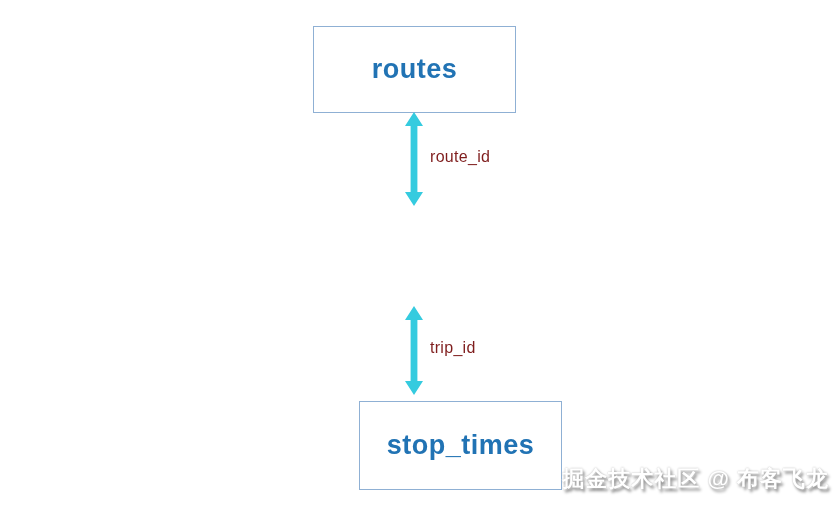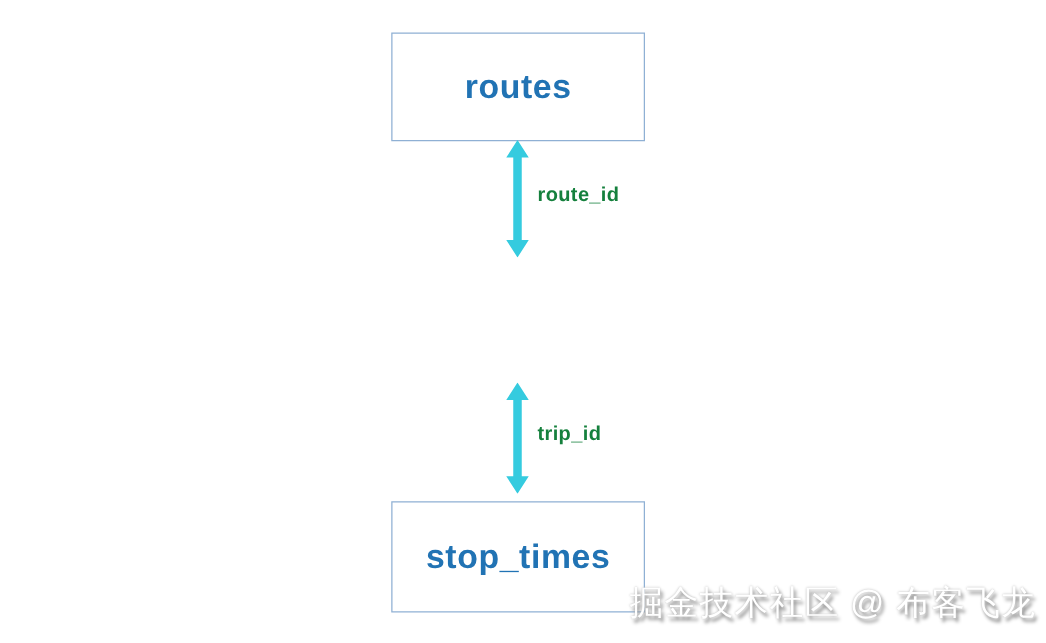--- a/index.html
+++ b/index.html
@@ -27,47 +27,47 @@
     box-sizing: border-box;
   }
   .entity-label {
     font-size: 27px;
     font-weight: 600;
     letter-spacing: 0.5px;
     color: #2173b4;
   }
   .entity-routes   { top: 26px;  height: 87px; }
   .entity-trips    { top: 211px; height: 88px; }
-  .entity-stop     { top: 401px; height: 89px; }
+  .entity-stop     { top: 401px; height: 89px; margin-left: 46px; }
   .arrow {
     position: absolute;
     left: 401px;
     width: 26px;
     display: block;
   }
   .arrow-1 { top: 112px; height: 94px; }
   .arrow-2 { top: 306px; height: 89px; }
   .arrow polygon { fill: #35cbdf; }
   .edge-label {
     position: absolute;
     left: 430px;
     font-size: 16px;
-    font-weight: 700;
+    font-weight: 400;
     letter-spacing: 0.3px;
-    color: #15803d;
+    color: #7f1d1d;
     white-space: nowrap;
   }
   .edge-label-1 { top: 148px; }
   .edge-label-2 { top: 339px; text-align: center; }
   .watermark {
     position: absolute;
     top: 464px;
     right: 8px;
-    font-size: 27px;
-    font-weight: normal;
+    font-size: 22px;
+    font-weight: bold;
     letter-spacing: 1px;
     color: #ffffff;
     text-shadow: 0 0 2px #b5b5b5, 2px 3px 3px #8c8c8c;
     white-space: nowrap;
   }
 </style>
 </head>
 <body>
 
 <div class="canvas">

